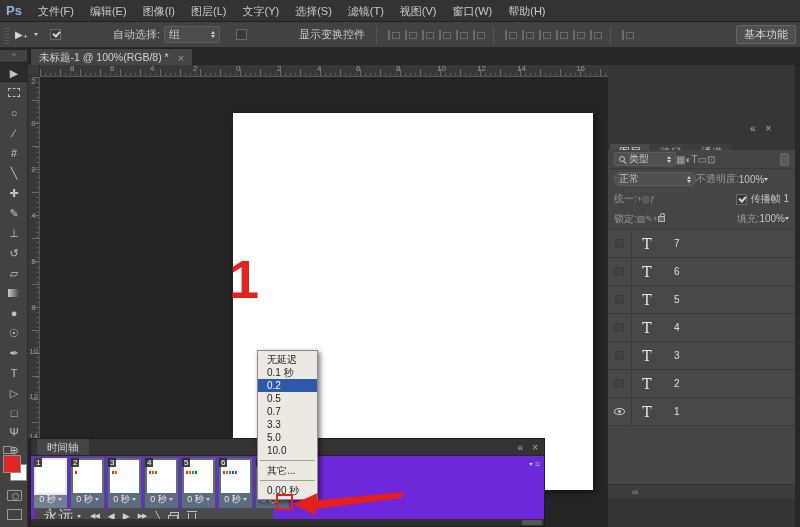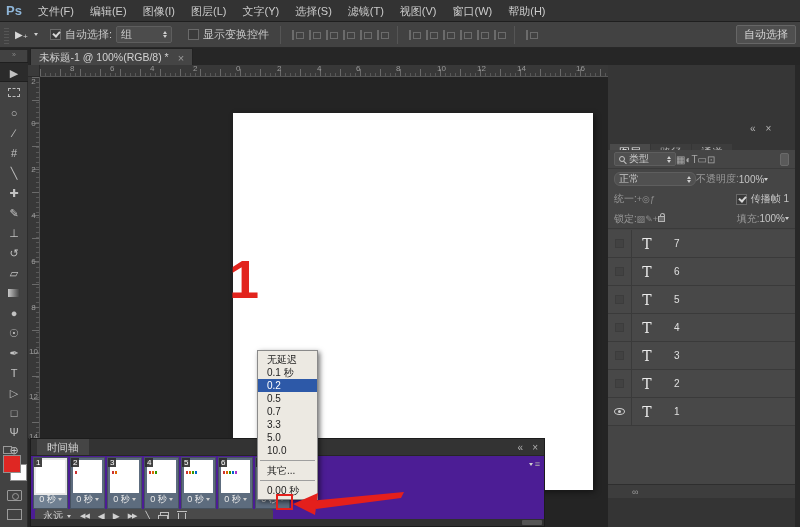--- a/index.html
+++ b/index.html
@@ -23,21 +23,21 @@
   .optsbar { left:0; top:22px; width:800px; height:26px; background:#424242;
     border-bottom:1px solid #282828; display:flex; align-items:center; padding-left:4px; }
   .grip { width:5px; height:18px; margin-right:4px;
     background:repeating-linear-gradient(0deg,#565656 0 1px,transparent 1px 3px); }
   .tool-ic { color:#d8d8d8; font-size:10px; margin:0 6px 0 2px; }
   .opt-caret-sm { margin-right:8px; }
   .cb { width:11px; height:11px; border:1px solid #6a6a6a; background:#3a3a3a;
     display:inline-block; position:relative; margin:0 4px; }
   .cb.checked::after { content:""; position:absolute; left:2px; top:1px; width:5px; height:3px;
     border-left:2px solid #d8d8d8; border-bottom:2px solid #d8d8d8; transform:rotate(-48deg); }
-  .opt-label { margin-right:4px; }
+  .opt-label { margin-right:4px;margin-left:48px; }
   .combo { background:#4c4c4c; border:1px solid #5e5e5e; border-radius:2px; height:17px;
     display:inline-flex; align-items:center; padding:0 4px; gap:5px; }
   .stack { display:inline-flex; flex-direction:column; gap:1px; }
   .caret { width:0; height:0; border-left:3px solid transparent; border-right:3px solid transparent;
     border-top:4px solid #cfcfcf; display:inline-block; }
   .caret.up { border-top:none; border-bottom:4px solid #cfcfcf; }
   .caret.tiny { border-left-width:2px; border-right-width:2px; border-top-width:3px; }
   .caret.tiny.up { border-top:none; border-bottom-width:3px; }
   .vsep { width:1px; height:18px; background:#333; border-right:1px solid #555; margin:0 7px; }
   .ai { width:13px; height:12px; margin:0 2px; position:relative; opacity:.4; display:inline-block; }
@@ -127,21 +127,21 @@
   .bgthumb { width:24px; height:22px; background:#fff; border:1px solid #1f1f1f; margin-left:3px; }
   .lname { margin-left:12px; font-size:10px; color:#e0e0e0; }
   .lname.it { font-style:italic; }
   .lockmini { margin-left:auto; margin-right:12px; }
   .pfoot { left:608px; top:484px; width:187px; height:14px; background:#3d3d3d;
     border-top:1px solid #2e2e2e; display:flex; align-items:center; padding-left:24px; }
   .linkic { color:#9a9a9a; font-size:9px; letter-spacing:-1px; }
   .dock-below { left:608px; top:498px; width:187px; height:29px; background:#343434; }
 
   
-  .timeline { left:30px; top:438px; width:515px; height:89px; background:#4c1d95;
+  .timeline { left:30px; top:438px; width:515px; height:89px; background:#6d28d9;
     border:1px solid #1c1c1c; z-index:20; }
   .tl-title { position:absolute; left:0; top:0; width:100%; height:17px; background:#333;
     border-bottom:1px solid #262626; display:flex; align-items:center; }
   .tl-tab { margin-left:6px; background:#454545; padding:0 10px; line-height:16px; font-size:10.5px; color:#d5d5d5; }
   .tl-wicons { margin-left:auto; display:flex; gap:9px; padding-right:6px; color:#b0b0b0; font-size:10px; }
   .tl-pmenu { position:absolute; right:4px; top:20px; display:flex; align-items:center; gap:2px; color:#b0b0b0; font-size:9px; }
   .tl-frames { position:absolute; left:2px; top:18px; display:flex; gap:2px; }
   .frame { width:35px; height:52px; background:#5d6c7e; border:1px solid #46525f; position:relative; }
   .frame.selframe { background:#708092; }
   .fthumb { position:absolute; left:2px; top:2px; width:29px; height:33px; background:#fff; }
@@ -150,21 +150,21 @@
     font-size:8px; line-height:9px; padding:0 2px; z-index:2; }
   .fmarks { position:absolute; left:4px; top:13px; display:flex; gap:1px; z-index:2; }
   .fmarks i { width:2px; height:3px; display:block; }
   .fmarks i:nth-child(1){background:#c33;} .fmarks i:nth-child(2){background:#d60;}
   .fmarks i:nth-child(3){background:#390;} .fmarks i:nth-child(4){background:#06c;}
   .fmarks i:nth-child(5){background:#a3c;}
   .fdelay { position:absolute; bottom:2px; left:0; width:100%; text-align:center; font-size:9px;
     color:#eaeaea; display:flex; align-items:center; justify-content:center; gap:2px; }
   .tl-ctrl { position:absolute; left:4px; top:70px; width:238px; height:14px; background:#4a4a4a;
     border-radius:2px; display:flex; align-items:center; gap:9px; padding:0 8px; color:#cfcfcf; }
-  .loopbox { display:flex; align-items:center; gap:4px; font-size:10px; }
+  .loopbox { display:flex; align-items:center; gap:4px; font-size:15px; }
   .pb { font-size:7px; letter-spacing:-1px; color:#d0d0d0; }
   .tween-ic { font-size:9px; color:#d0d0d0; }
   .dup-ic { width:9px; height:8px; border:1px solid #c0c0c0; position:relative; }
   .dup-ic::before { content:""; position:absolute; left:-3px; top:2px; width:8px; height:7px;
     border:1px solid #c0c0c0; background:#4a4a4a; }
   .trash-ic { width:8px; height:9px; border:1px solid #c0c0c0; border-top:none; position:relative; margin-top:2px; }
   .trash-ic::before { content:""; position:absolute; left:-2px; top:-2px; width:10px; height:1px; background:#c0c0c0; }
   .tl-scroll { position:absolute; left:0; bottom:0; width:100%; height:7px; background:#303030; }
   .tl-grip { position:absolute; right:2px; bottom:1px; width:20px; height:5px; background:#555; border-radius:1px; }
 
@@ -221,21 +221,21 @@
   <span class="ai"></span>
   <span class="vsep"></span>
   <span class="ai"></span>
   <span class="ai"></span>
   <span class="ai"></span>
   <span class="ai"></span>
   <span class="ai"></span>
   <span class="ai"></span>
   <span class="vsep"></span>
   <span class="ai"></span>
-  <span class="ws-btn">自动选择</span>
+  <span class="ws-btn">基本功能</span>
 </div>
 
 <div class="abs surface"></div>
 
 <div class="abs doctab">
   <span>未标题-1 @ 100%(RGB/8) *</span>
   <span class="tab-close">×</span>
 </div>
 
 <div class="abs rcorner"></div>

